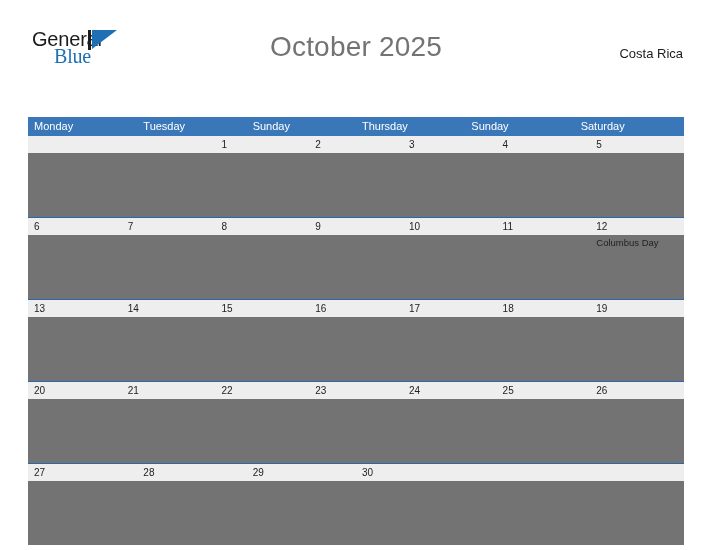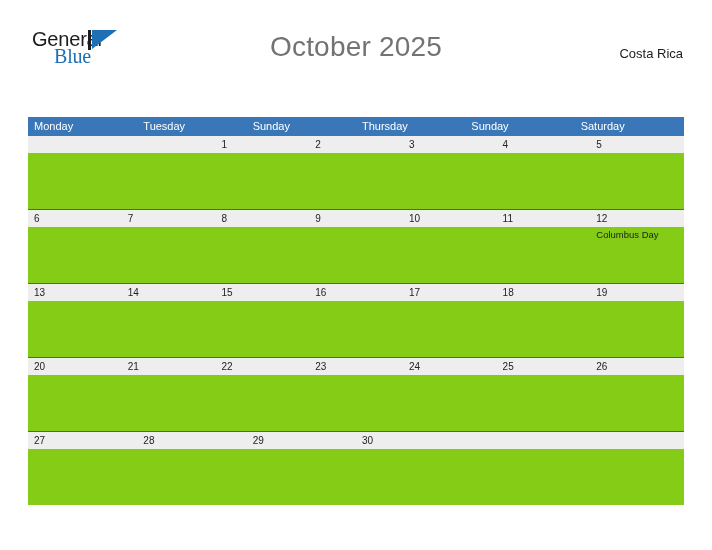--- a/index.html
+++ b/index.html
@@ -120,22 +120,22 @@
   }
   .week-band {
     display: flex;
     width: 100%;
     height: 17px;
     background: #eeeeee;
   }
   .week-body {
     display: flex;
     width: 100%;
-    height: 56px;
-    background: #84cc16;
+    height: 64px;
+    background: #737373;
   }
   .daycell-num {
     flex: 1 1 0;
     min-width: 0;
     font-size: 10px;
     line-height: 17px;
     padding-left: 6px;
     box-sizing: border-box;
     color: #222222;
     white-space: nowrap;

